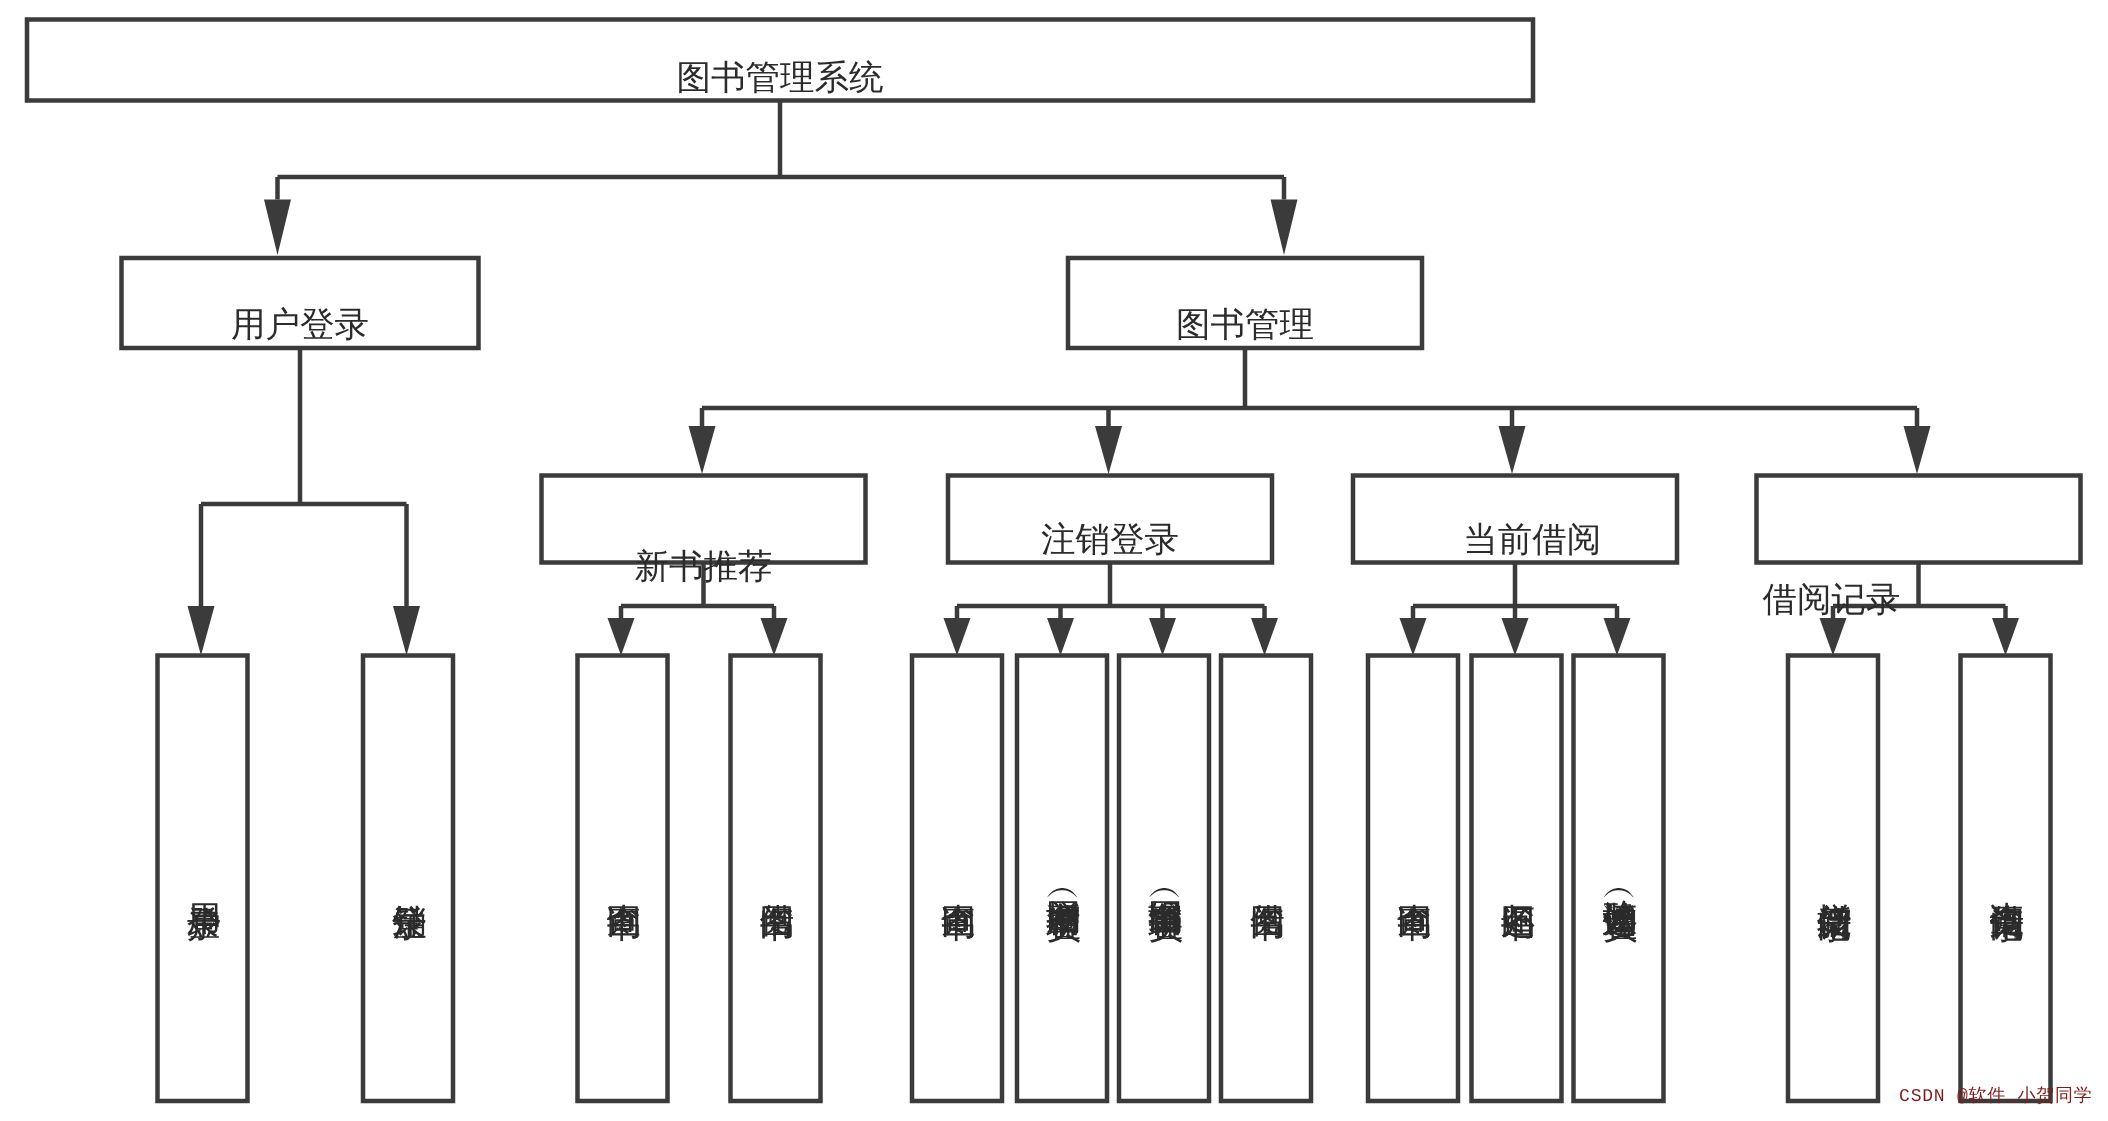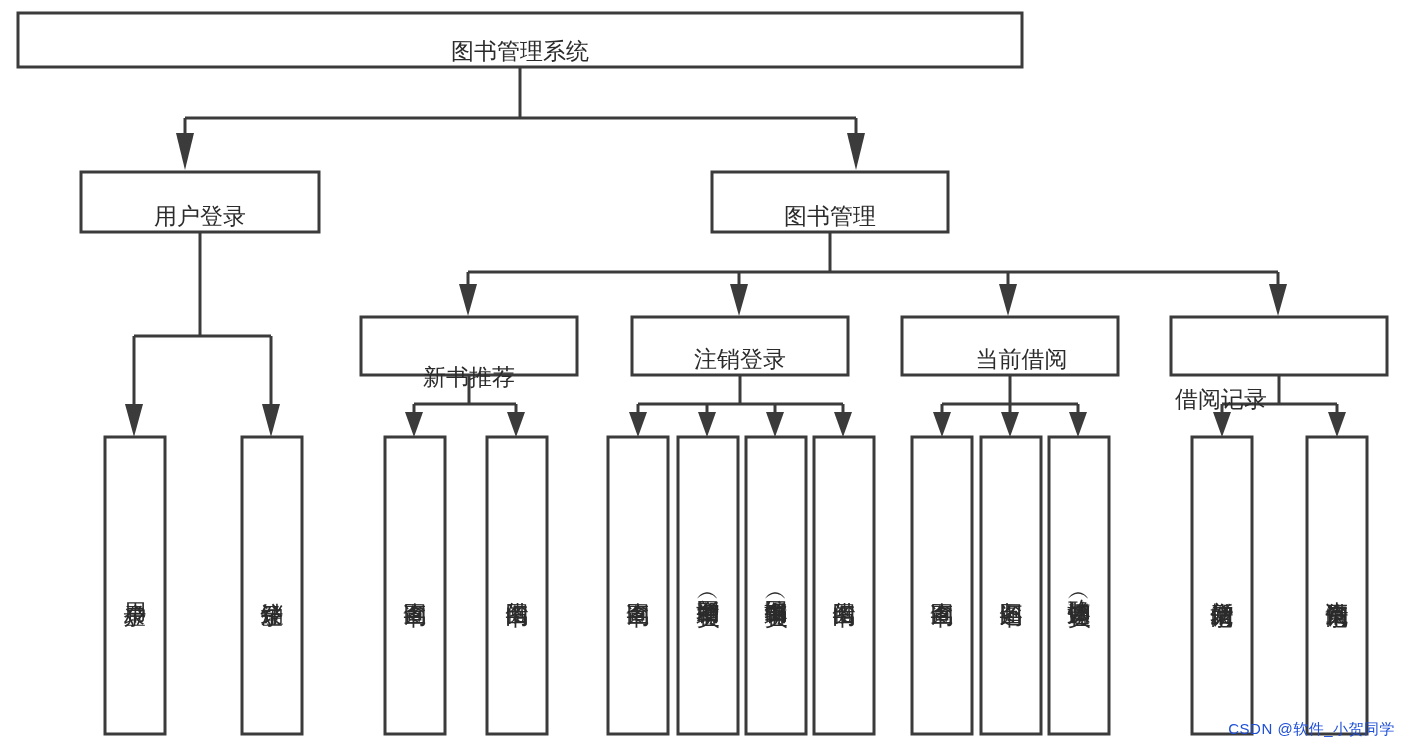--- a/index.html
+++ b/index.html
@@ -69,23 +69,23 @@
   .hlabel-text {
     font-family: "DejaVu Sans", "Liberation Sans", sans-serif;
     font-size: 23px;
     color: #2b2b2b;
     white-space: nowrap;
   }
   #watermark {
     position: absolute;
     right: 10px;
     bottom: 8px;
-    font-family: Liberation Sans, sans-serif;
-    font-size: 15px;
-    color: #1d4ed8;
+    font-family: Liberation Mono, monospace;
+    font-size: 12px;
+    color: #7f1d1d;
     white-space: nowrap;
     letter-spacing: 0.5px;
   }
 </style>
 </head>
 <body>
 
 <div id="diagram-root">
 
   <svg id="tree-svg" viewBox="0 0 1405 747">

